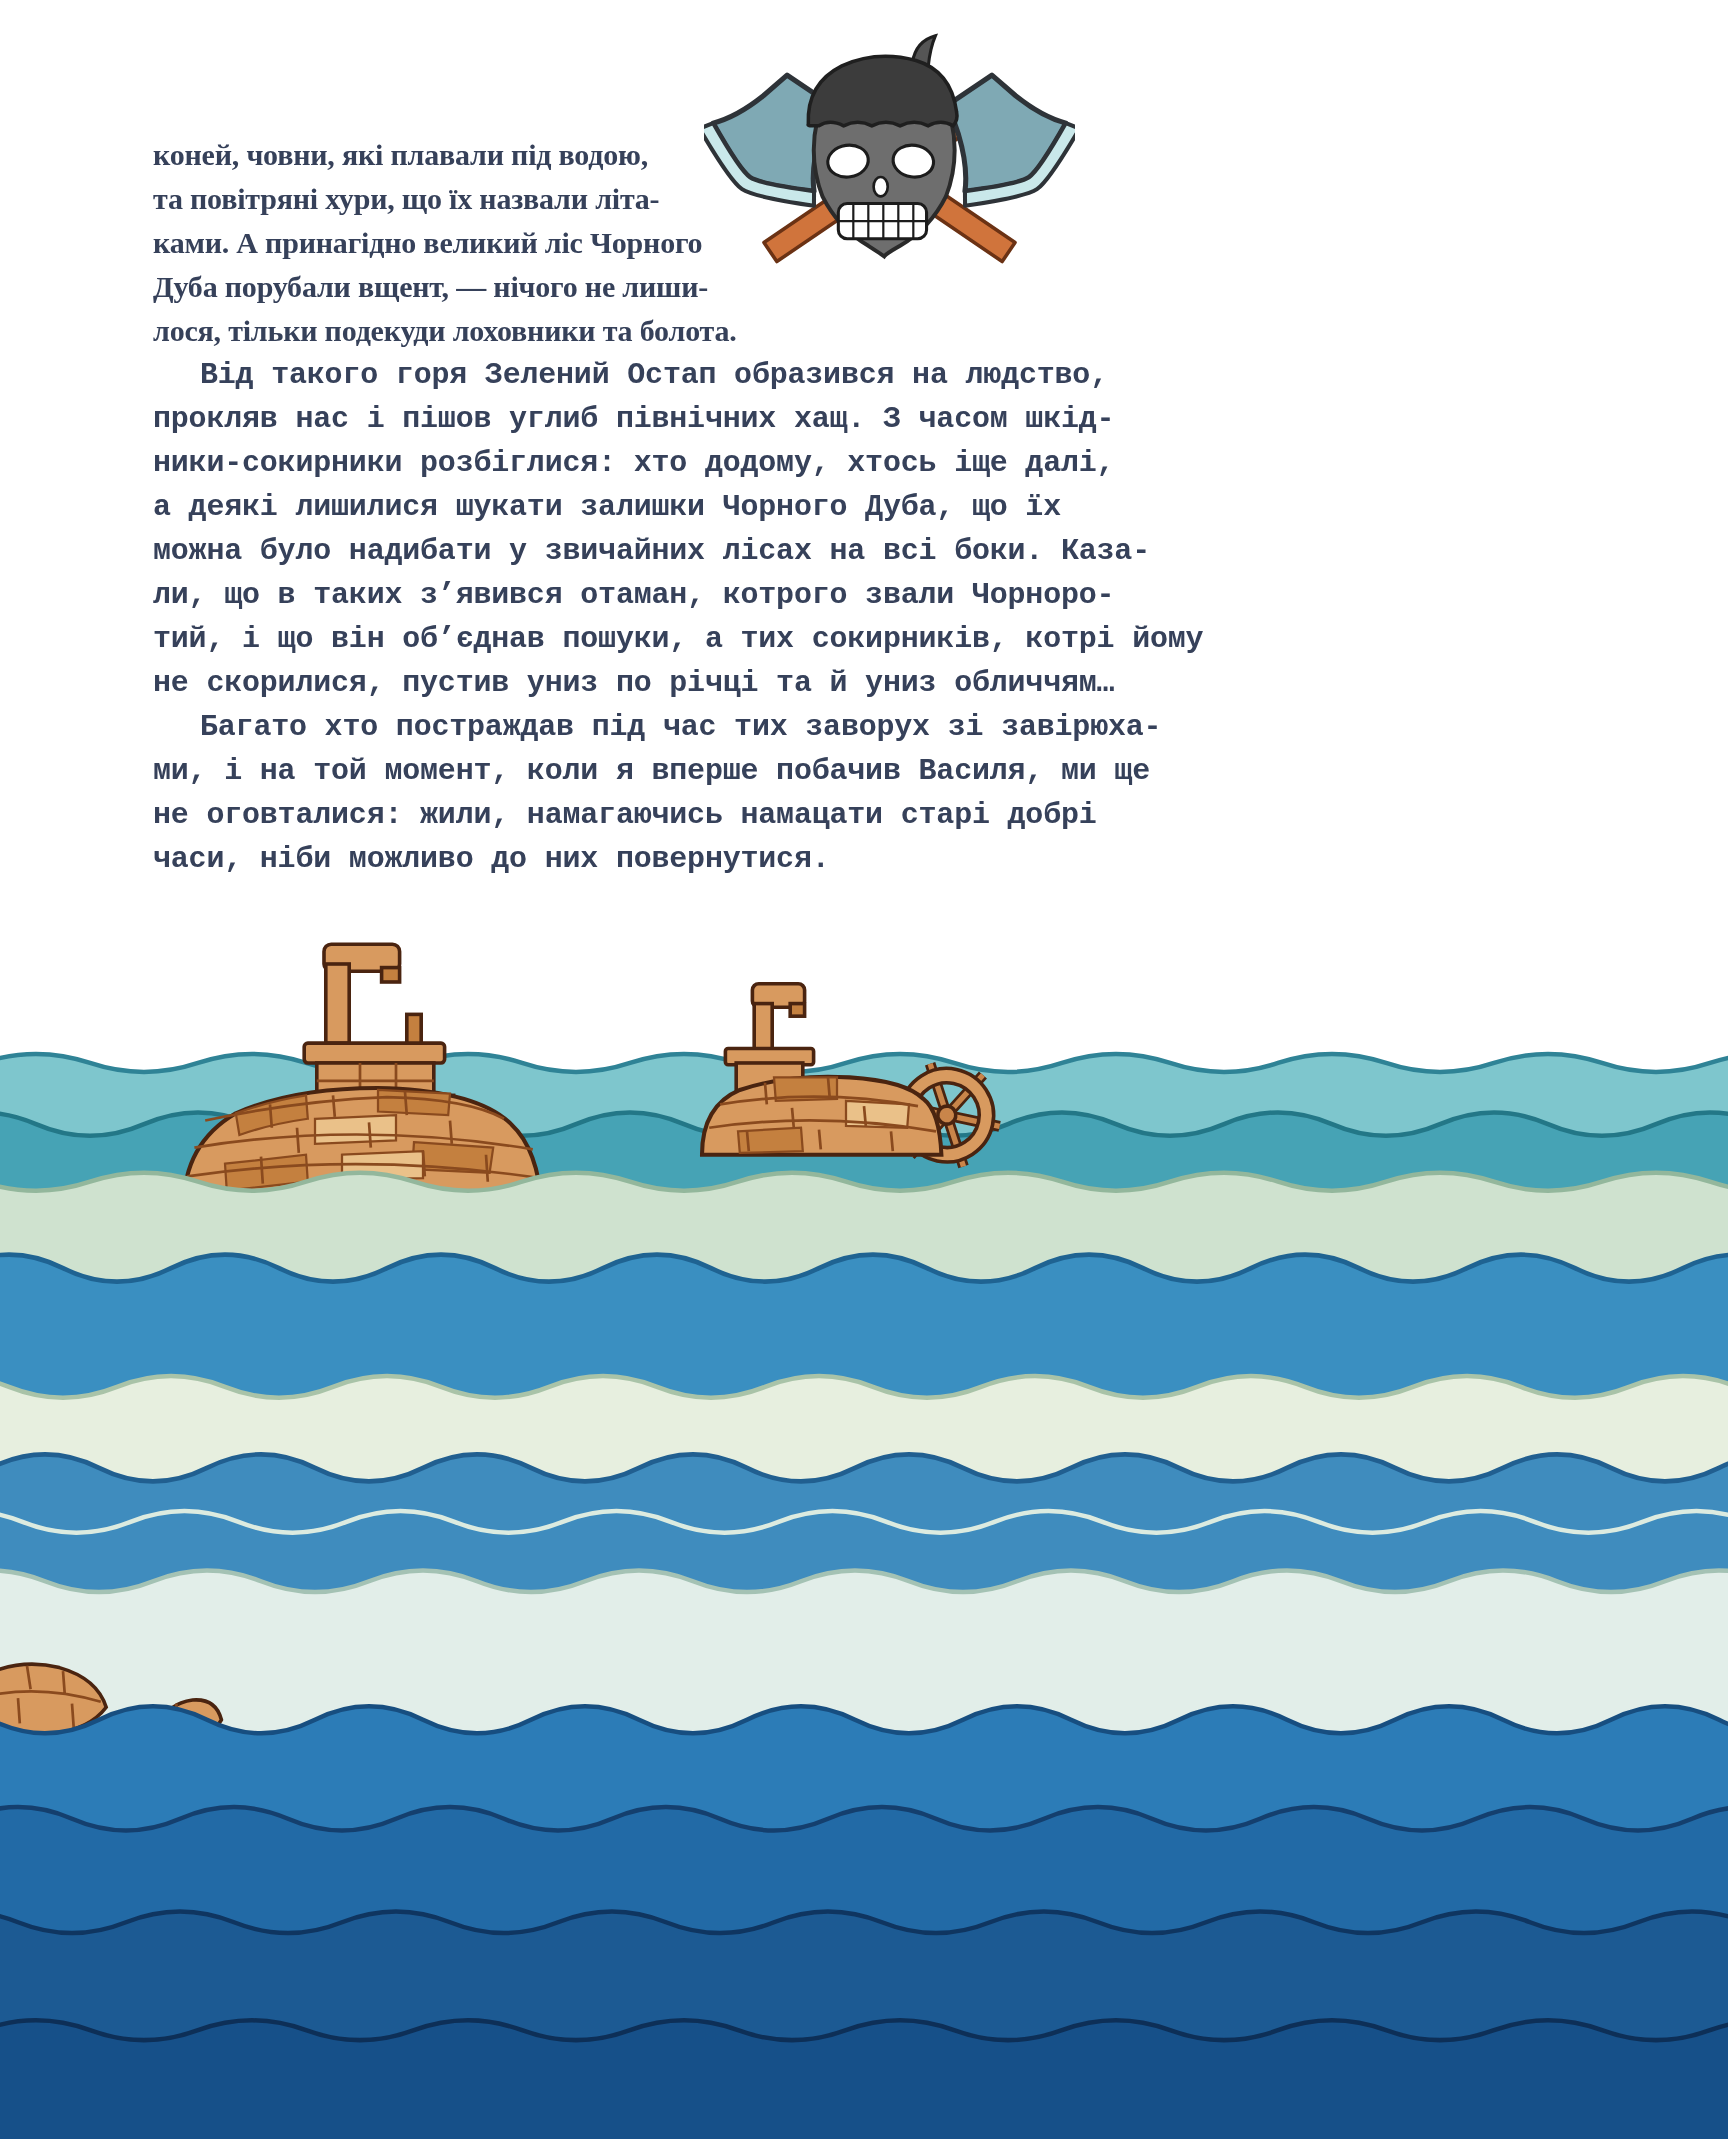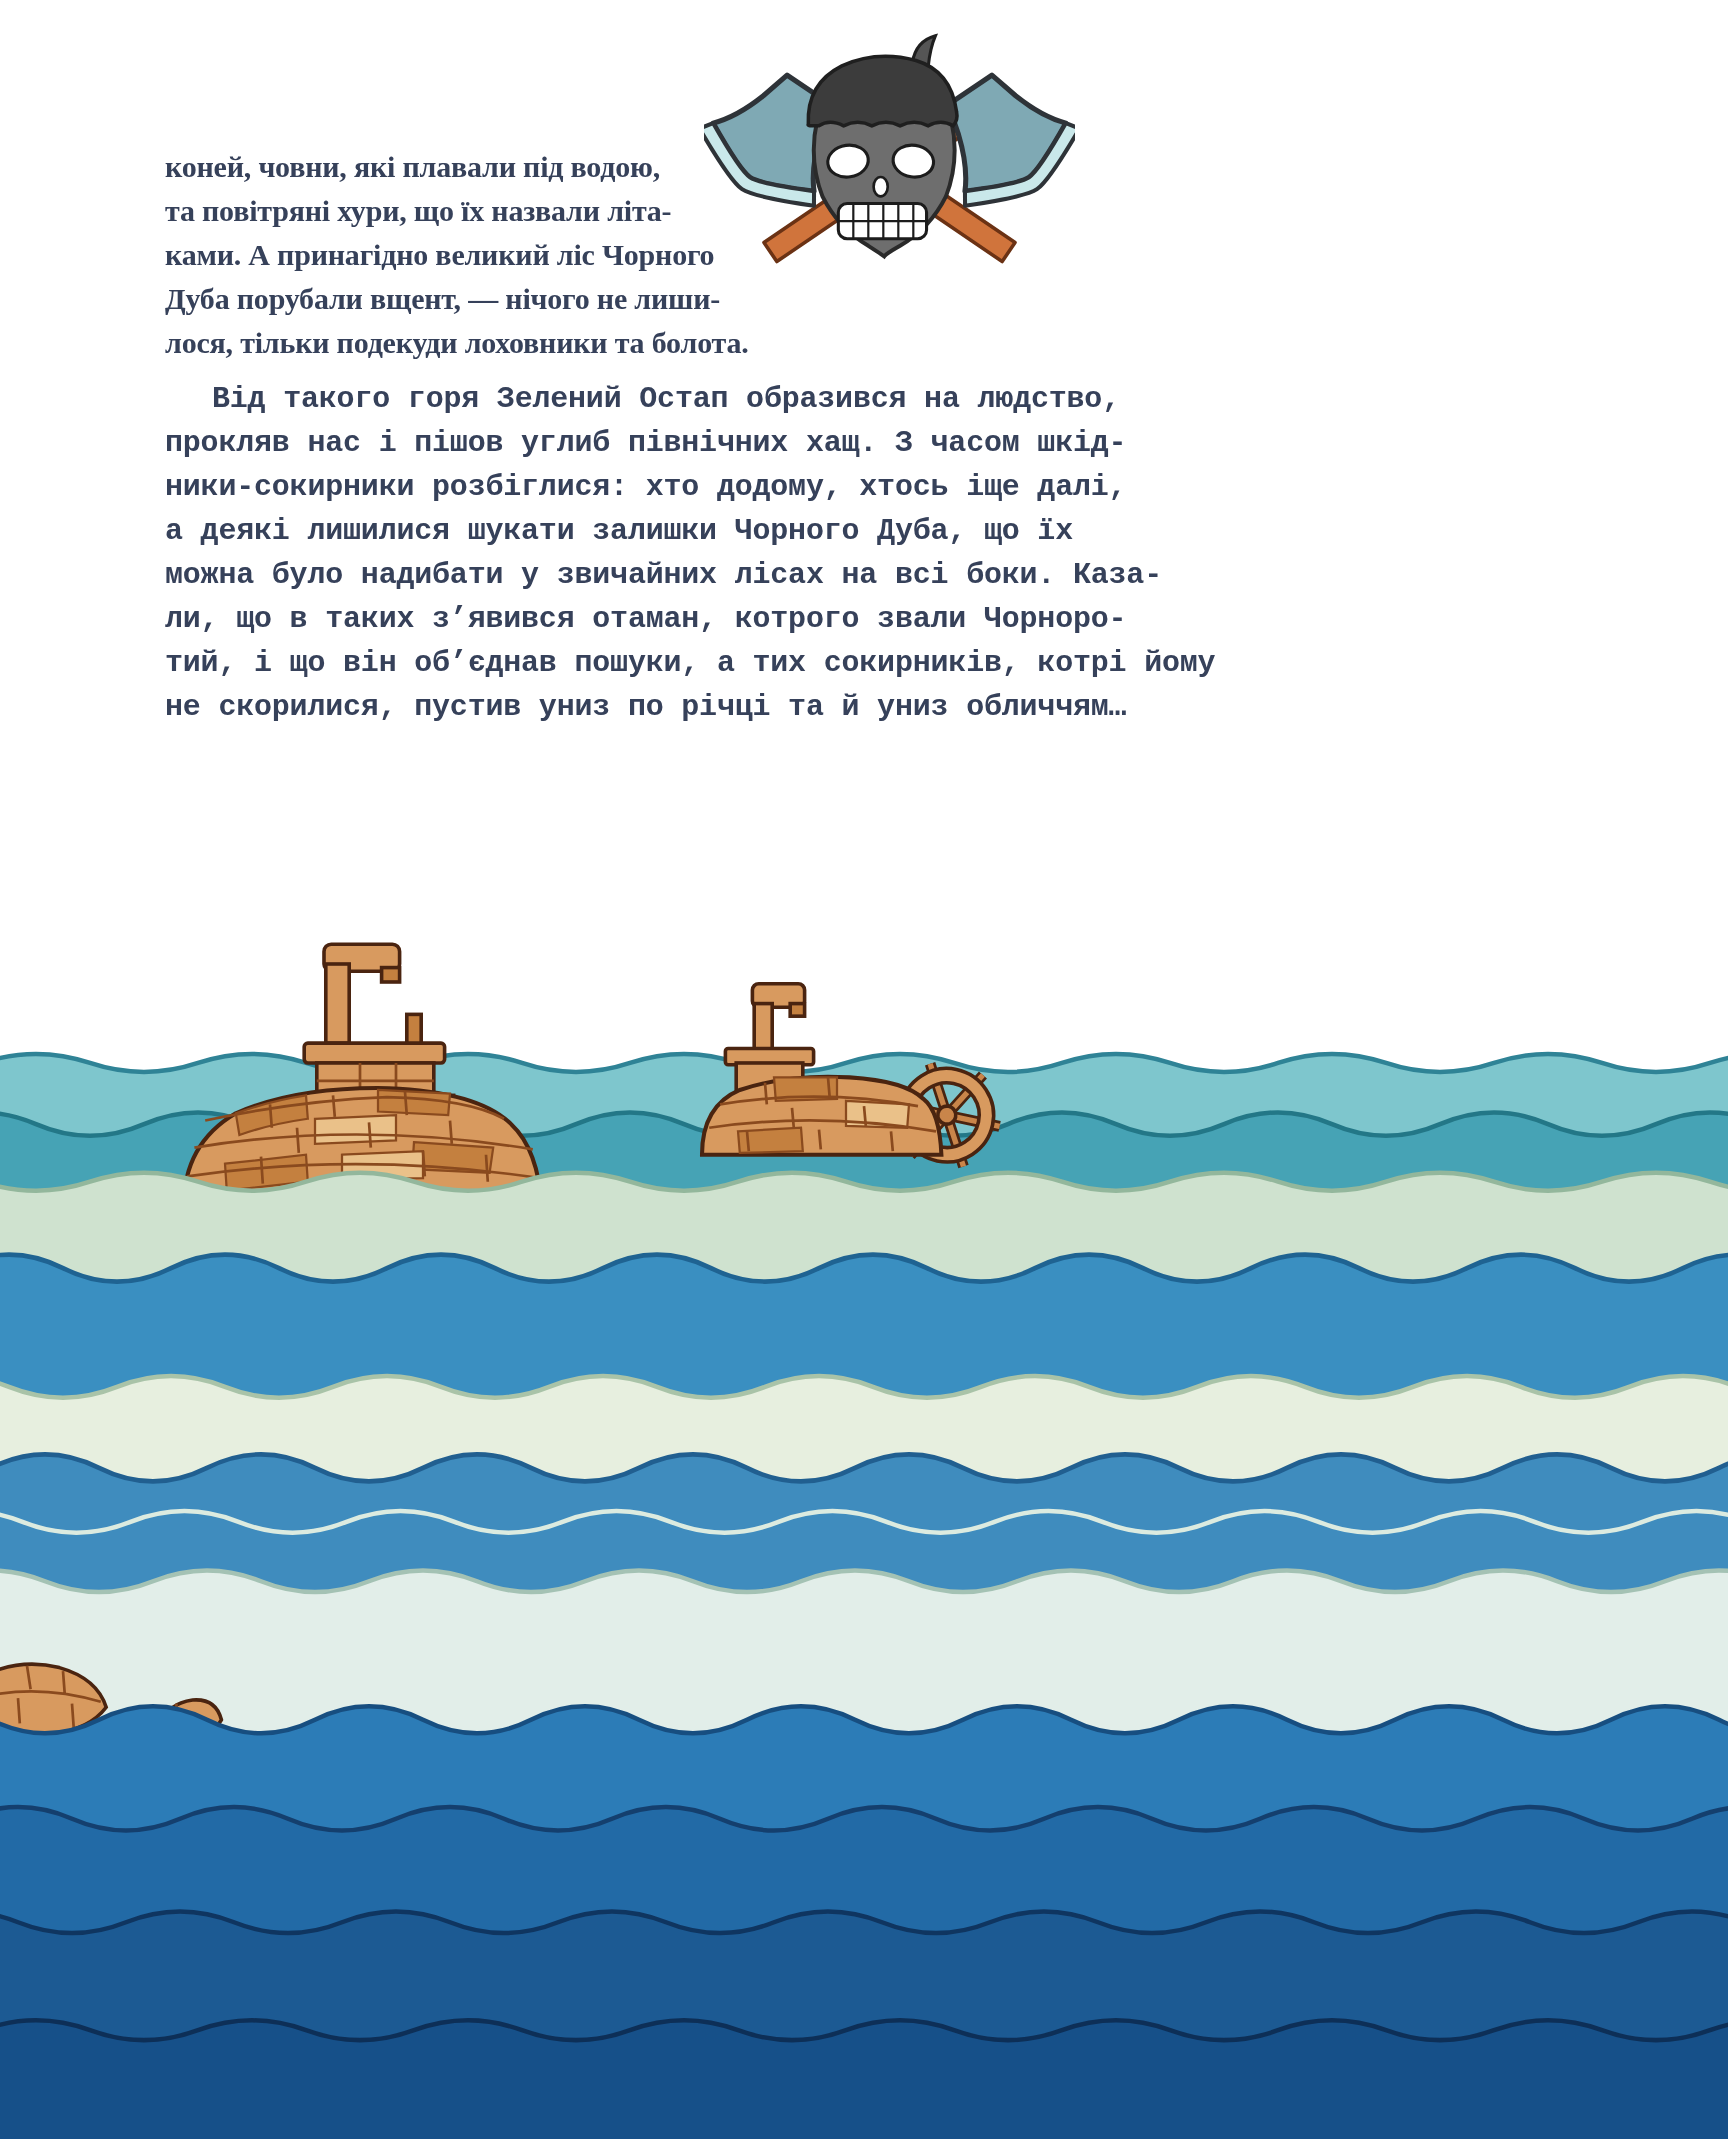--- a/index.html
+++ b/index.html
@@ -13,21 +13,21 @@
   .page{position:absolute;inset:0;background:#ffffff;}
   .skull-illo{
     position:absolute;left:704px;top:27px;width:371px;height:240px;
   }
   .text-block{
     position:absolute;left:153px;top:133px;width:900px;
     color:#36415a;
     font-size:30px;line-height:44px;font-weight:700;
     letter-spacing:-0.2px;
   }
-  .para{margin:12px;white-space:pre;}
+  .para{margin:0;white-space:pre;}
   .indent{text-indent:47px;font-family:Liberation Mono, monospace;}
   .ocean-illo{
     position:absolute;left:0;bottom:0;width:1728px;height:1212px;display:block;
   }
 </style>
 </head>
 <body>
 
 <div class="page">
 
@@ -67,20 +67,24 @@
 Дуба порубали вщент, — нічого не лиши-
 лося, тільки подекуди лоховники та болота.</p>
     <p class="para indent">Від такого горя Зелений Остап образився на людство,
 прокляв нас і пішов углиб північних хащ. З часом шкід-
 ники-сокирники розбіглися: хто додому, хтось іще далі,
 а деякі лишилися шукати залишки Чорного Дуба, що їх
 можна було надибати у звичайних лісах на всі боки. Каза-
 ли, що в таких з’явився отаман, котрого звали Чорноро-
 тий, і що він об’єднав пошуки, а тих сокирників, котрі йому
 не скорилися, пустив униз по річці та й униз обличчям…</p>
+    <p class="para indent">Багато хто постраждав під час тих заворух зі завірюха-
+ми, і на той момент, коли я вперше побачив Василя, ми ще
+не оговталися: жили, намагаючись намацати старі добрі
+часи, ніби можливо до них повернутися.</p>
   </div>
 
   <svg class="ocean-illo" viewBox="0 0 1920 1347" preserveAspectRatio="none">
 
     <path d="M-20 150 q60 -20 120 0 t120 0 t120 0 t120 0 t120 0 t120 0 t120 0 t120 0 t120 0 t120 0 t120 0 t120 0 t120 0 t120 0 t120 0 t120 0 t120 0 t120 0 V1360 H-20 Z" fill="#7ec6cd" stroke="#2f8396" stroke-width="5"></path>
     <path d="M-80 218 q60 -26 120 0 t120 0 t120 0 t120 0 t120 0 t120 0 t120 0 t120 0 t120 0 t120 0 t120 0 t120 0 t120 0 t120 0 t120 0 t120 0 t120 0 t120 0 V1360 H-80 Z" fill="#46a3b5" stroke="#237787" stroke-width="5"></path>
 
     <g>
       <g>
         <rect x="360" y="18" width="84" height="30" rx="8" fill="#d89a5f" stroke="#4a2410" stroke-width="4"></rect>

